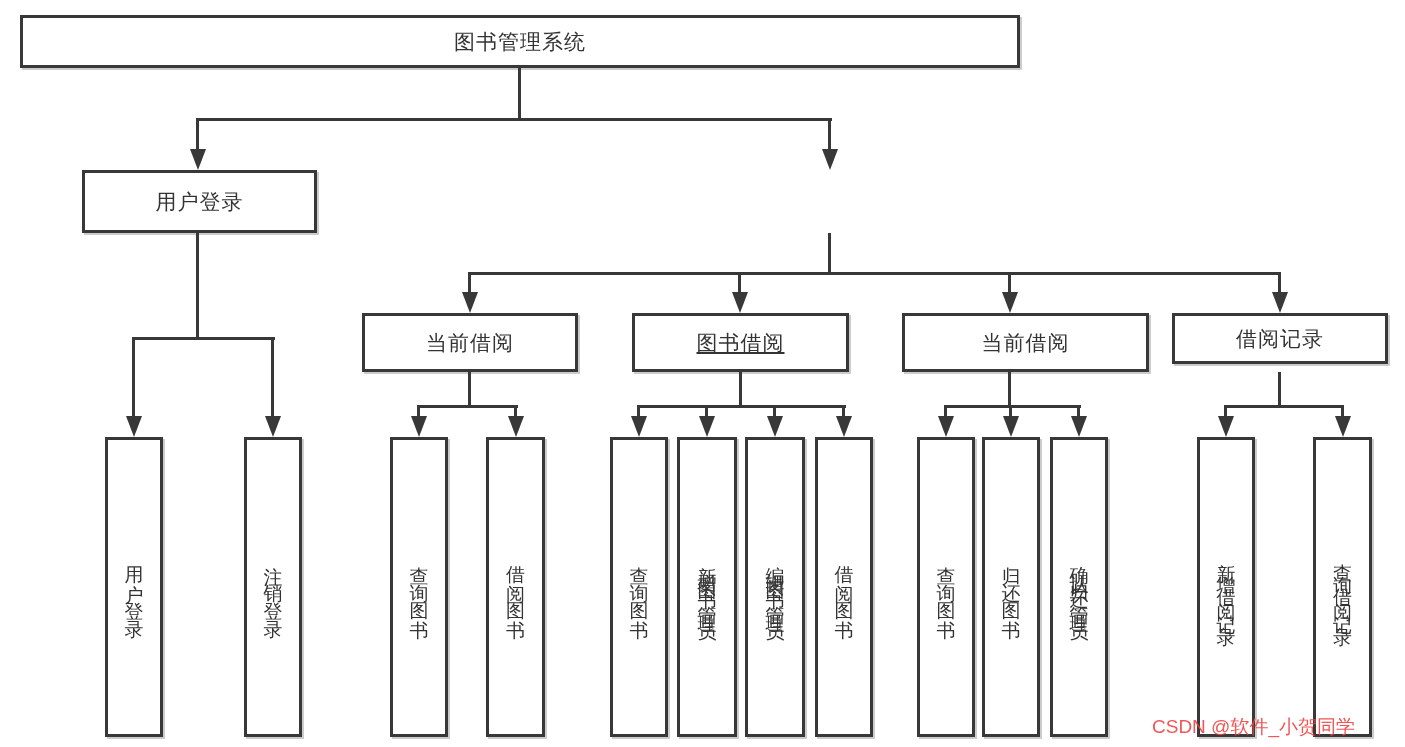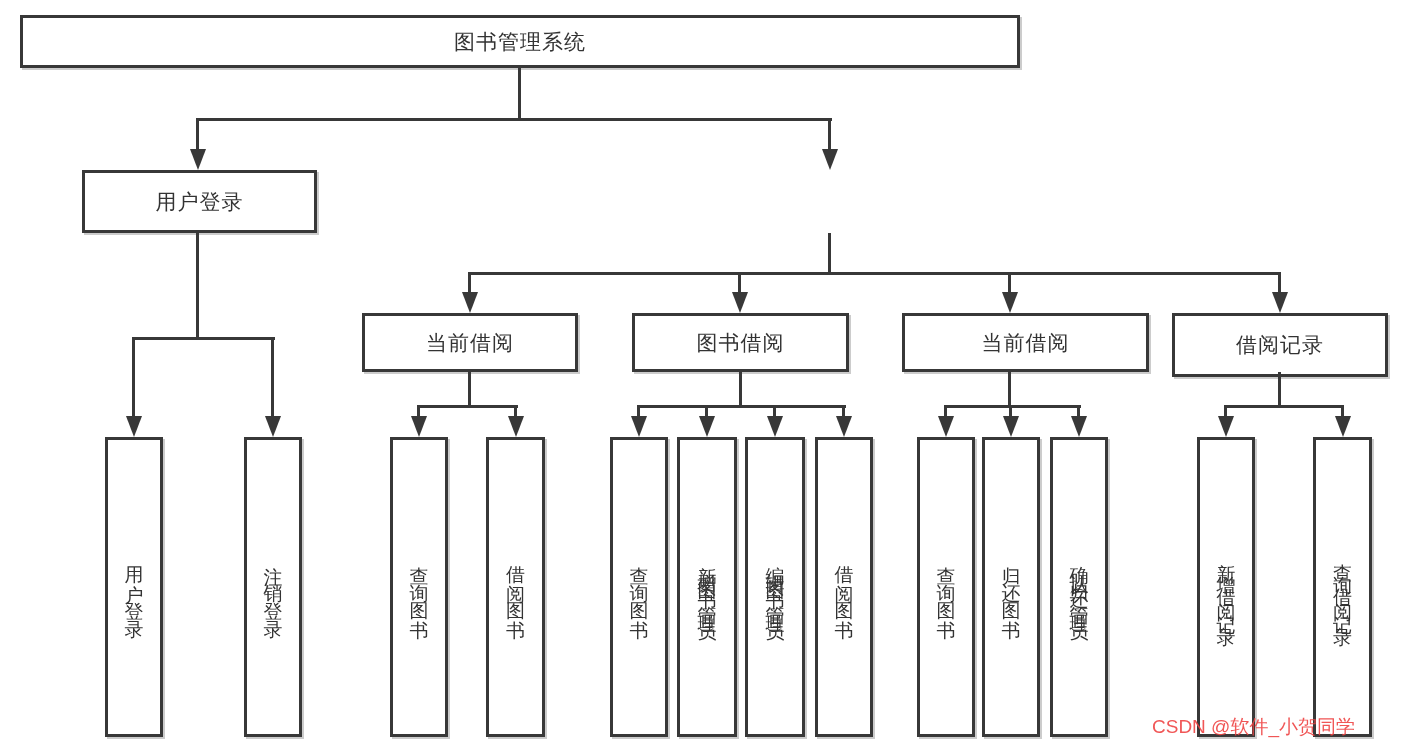--- a/index.html
+++ b/index.html
@@ -105,27 +105,27 @@
   <div class="vline" style="left:738px; top:272px; height:25px;"></div>
   <div class="ahead" style="left:732px; top:292px;"></div>
   <div class="vline" style="left:1008px; top:272px; height:25px;"></div>
   <div class="ahead" style="left:1002px; top:292px;"></div>
   <div class="vline" style="left:1278px; top:272px; height:25px;"></div>
   <div class="ahead" style="left:1272px; top:292px;"></div>
 
   <div class="hbox" style="left:362px; top:313px; width:216px; height:59px;">
     <span>当前借阅</span>
   </div>
-  <div class="hbox" style="left:632px; top:313px; width:217px; height:59px;">
+  <div class="hbox" style="left:632px; top:313px; width:217px; height:59px;text-decoration:underline;">
     <span>图书借阅</span>
   </div>
   <div class="hbox" style="left:902px; top:313px; width:247px; height:59px;">
     <span>当前借阅</span>
   </div>
-  <div class="hbox" style="left:1172px; top:313px; width:216px; height:64px;align-items:center;">
+  <div class="hbox" style="left:1172px; top:313px; width:216px; height:51px;align-items:center;">
     <span>借阅记录</span>
   </div>
 
   <div class="vline" style="left:468px; top:372px; height:36px;"></div>
   <div class="hline" style="left:417px; top:405px; width:101px;"></div>
   <div class="vline" style="left:417px; top:405px; height:14px;"></div>
   <div class="ahead" style="left:411px; top:416px;"></div>
   <div class="vline" style="left:514px; top:405px; height:14px;"></div>
   <div class="ahead" style="left:508px; top:416px;"></div>
 

